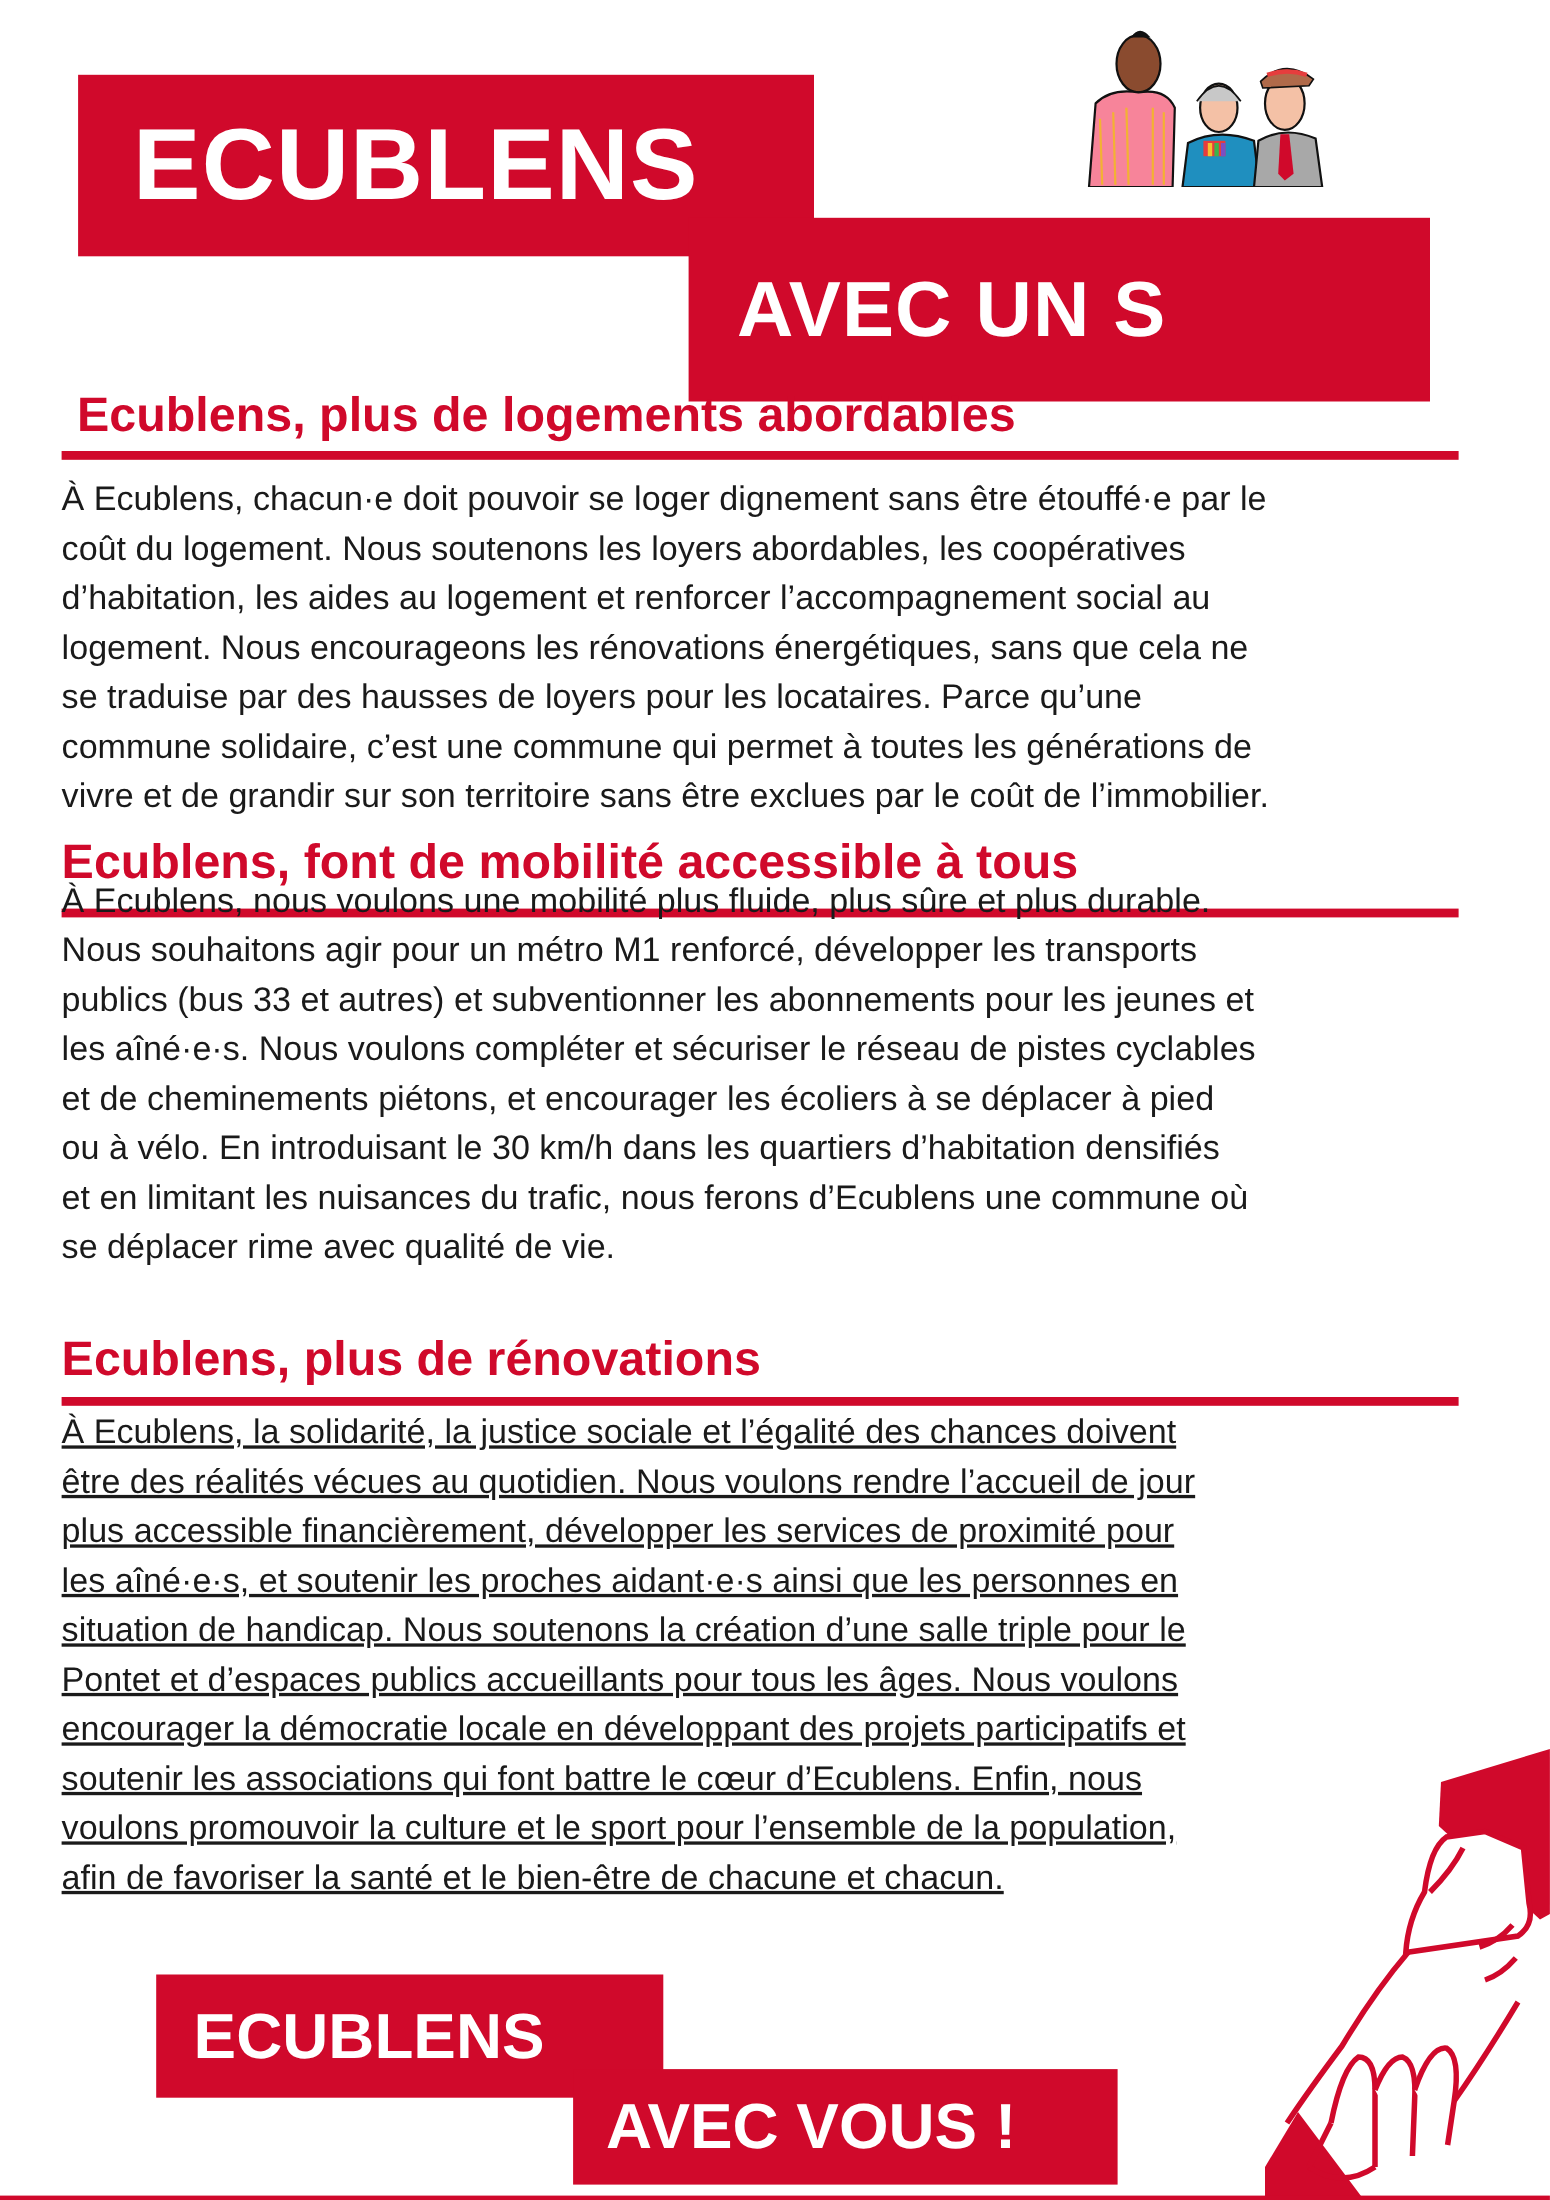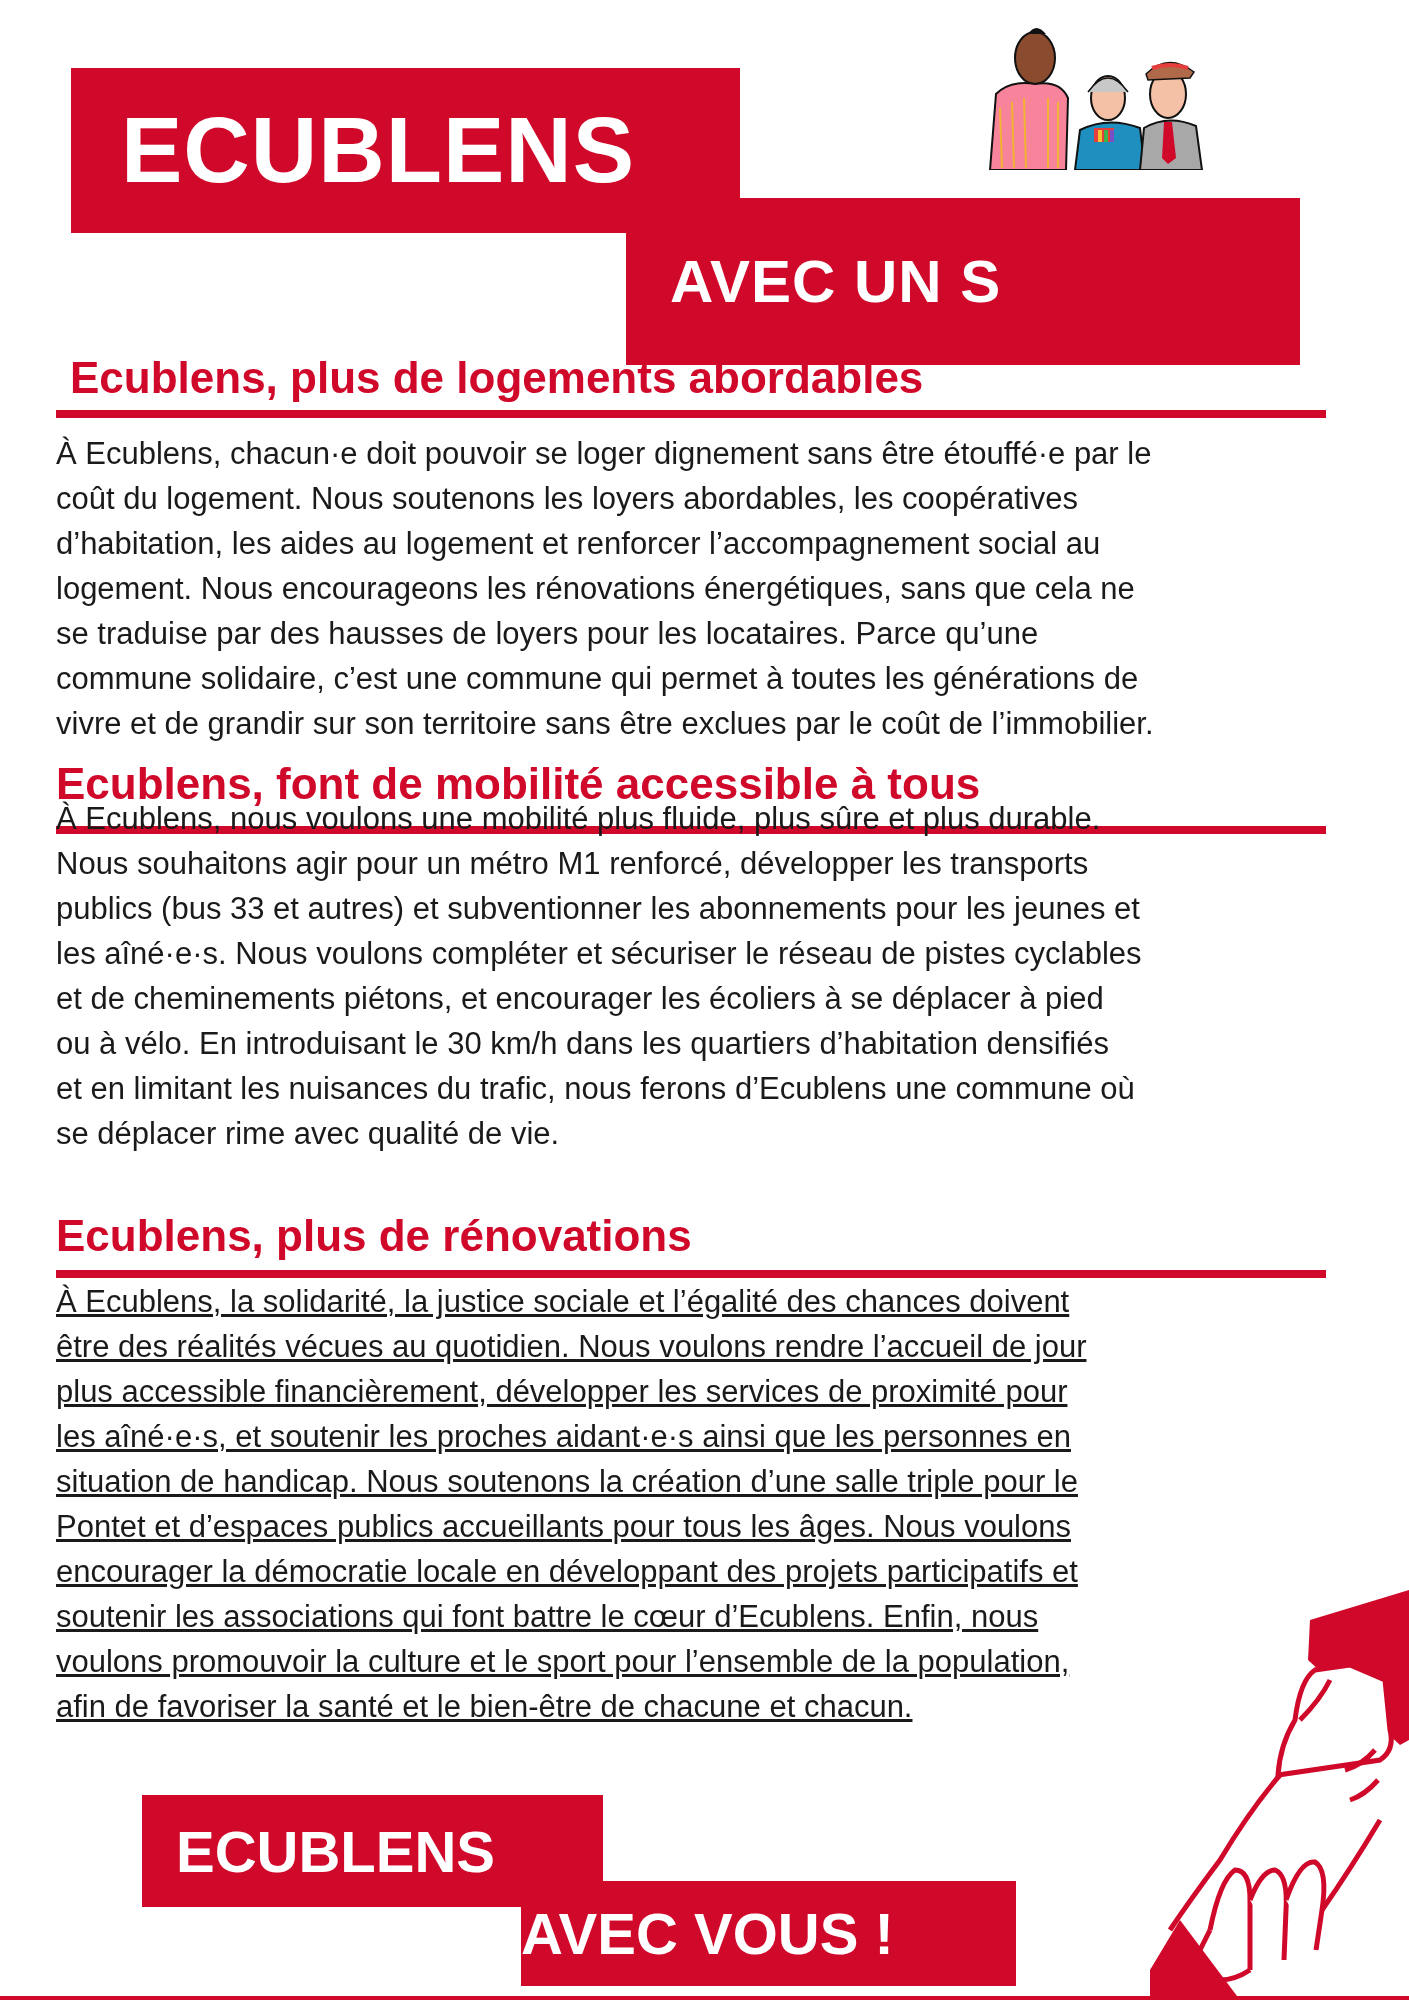--- a/index.html
+++ b/index.html
@@ -7,21 +7,21 @@
       width: 1409px; height: 2000px; position: relative; overflow: hidden;
       font-family: "Liberation Sans", sans-serif; color: #1a1a1a;
     }
     .red { background: #d0092b; }
     .block {
       position: absolute; color: #ffffff; font-weight: bold;
       font-family: "Liberation Sans", sans-serif;
       display: flex; align-items: center; margin-top: 29px;
     }
     #title-1 { left: 71px; top: 39px; width: 669px; height: 165px; font-size: 92px; padding-left: 50px; box-sizing: border-box; letter-spacing: 1px; }
-    #title-2 { left: 626px; top: 169px; width: 674px; height: 167px; font-size: 60px; padding-left: 44px; box-sizing: border-box; letter-spacing: 1px; }
+    #title-2 { left: 626px; top: 169px; width: 674px; height: 167px; font-size: 71px; padding-left: 44px; box-sizing: border-box; letter-spacing: 1px; }
     .people { position: absolute; left: 950px; top: 18px; width: 320px; height: 152px; }
 
     .section-heading {
       position: absolute; left: 56px; color: #d0092b; font-weight: bold;
       font-size: 44px; line-height: 1; white-space: nowrap;
     }
     .rule { position: absolute; left: 56px; width: 1270px; height: 8px; background: #d0092b; }
     .para {
       position: absolute; left: 56px; width: 1290px; font-size: 31px; line-height: 45px;
       color: #1a1a1a; white-space: pre-line;
@@ -31,21 +31,21 @@
     #r1 { top: 410px; }
     #p1 { top: 431px; }
     #h2 { top: 762px; }
     #r2 { top: 826px; }
     #p2 { top: 796px; }
     #h3 { top: 1214px; }
     #r3 { top: 1270px; }
     #p3 { top: 1279px; text-decoration: underline; }
 
     #foot-1 { left: 142px; top: 1766px; width: 461px; height: 112px; font-size: 58px; padding-left: 34px; box-sizing: border-box; }
-    #foot-2 { left: 521px; top: 1852px; width: 495px; height: 105px; font-size: 58px; box-sizing: border-box; }
+    #foot-2 { left: 521px; top: 1852px; width: 495px; height: 105px; font-size: 58px; padding-left: 30px; box-sizing: border-box; }
     .hands { position: absolute; left: 1150px; top: 1570px; width: 259px; height: 430px; }
     .bottom-line { position: absolute; left: 0; top: 1996px; width: 1409px; height: 4px; background: #d0092b; }
   </style>
 </head>
 <body>
 
 <div id="title-1" class="block red">
   <span>ECUBLENS</span>
 </div>
 <div id="title-2" class="block red">

